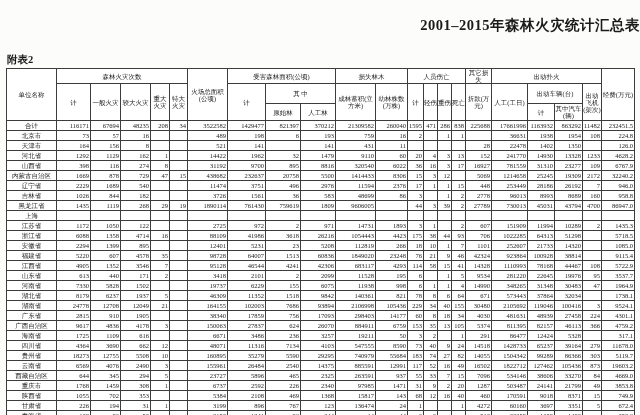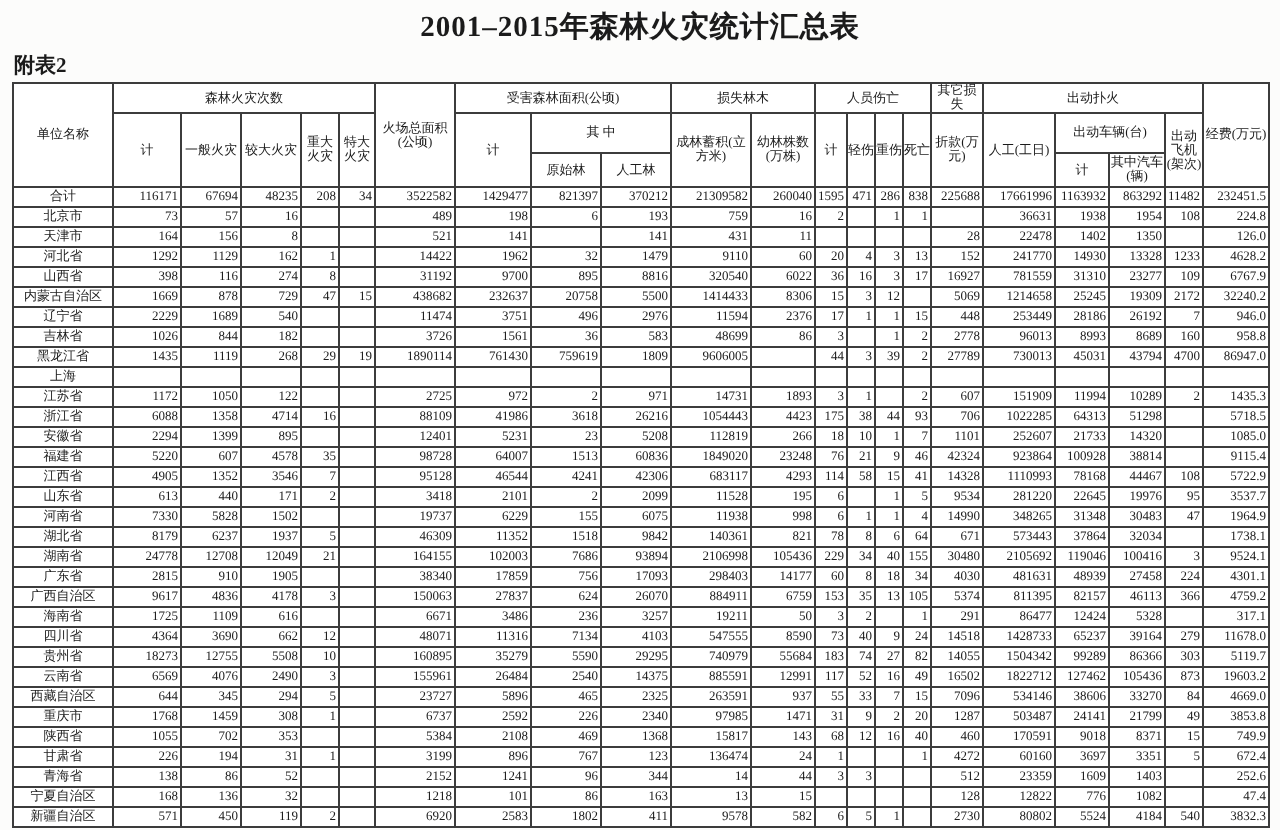--- a/index.html
+++ b/index.html
@@ -4,30 +4,30 @@
 <style>
   * { box-sizing: border-box; margin: 0; padding: 0; }
   html,body { width: 640px; height: 415px; }
   body {
     background: #fcfcfb;
     font-family: "Liberation Serif", "DejaVu Serif", serif;
     color: #1b1b1b;
     overflow: hidden;
   }
   .title {
-    text-align: center;
+    text-align: right;
     font-size: 14.5px;
     font-weight: bold;
-    padding-top: 4px;
+    padding-top: 16px;
     letter-spacing: 0.5px;
   }
   .table-label {
     font-size: 10.5px;
     font-weight: bold;
-    margin: 3px 0 1px 7px;
+    margin: 18px 0 1px 7px;
   }
   table {
     border-collapse: collapse;
     table-layout: fixed;
     width: 628px;
     margin-left: 6px;
     background: #fff;
   }
   th, td {
     border: 1px solid #3c3c3c;

